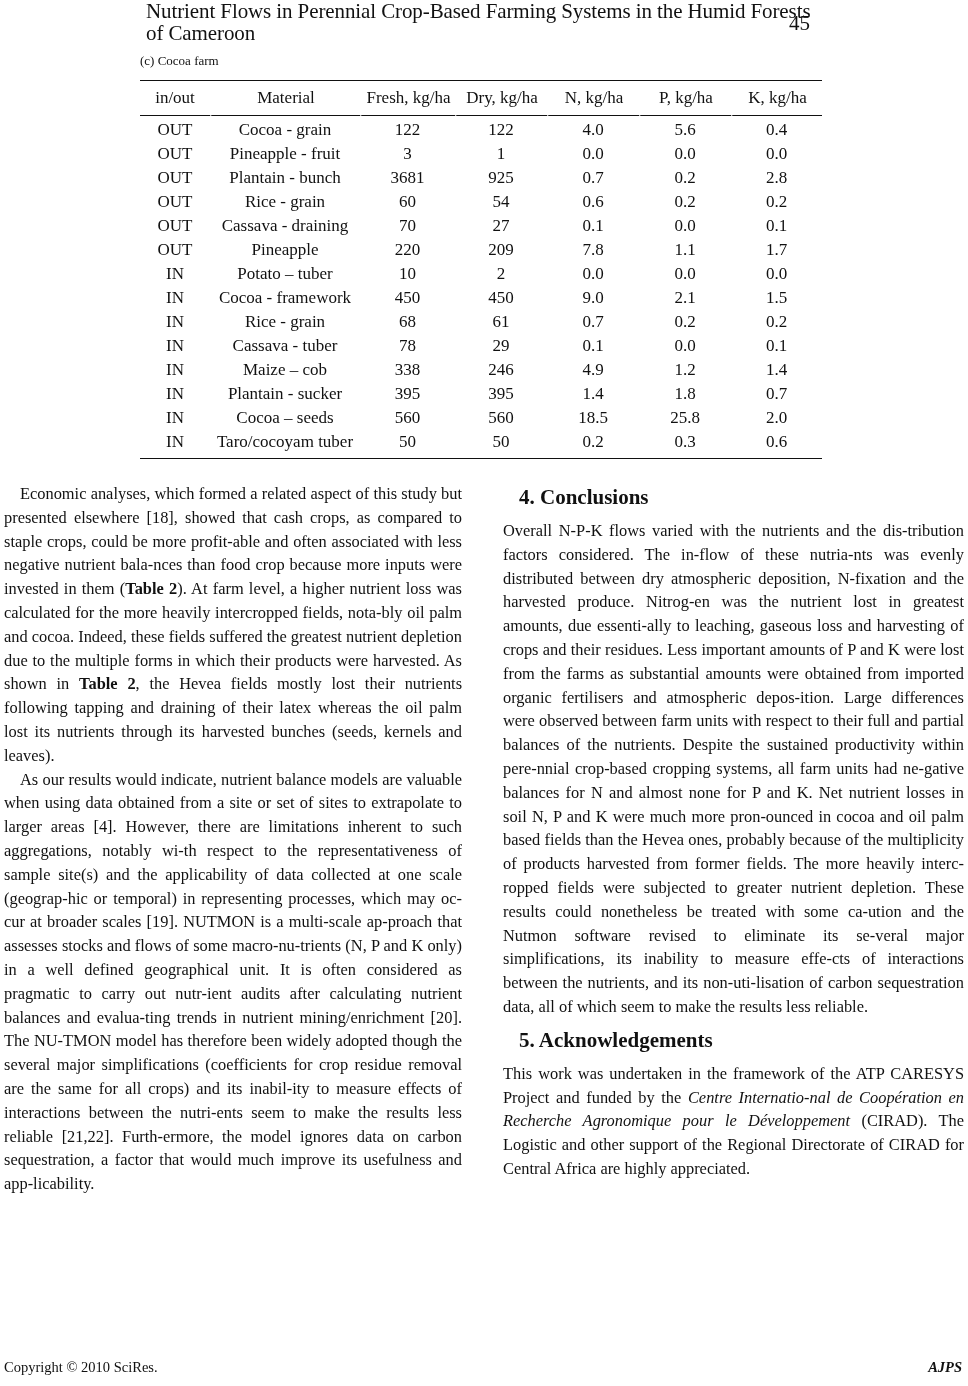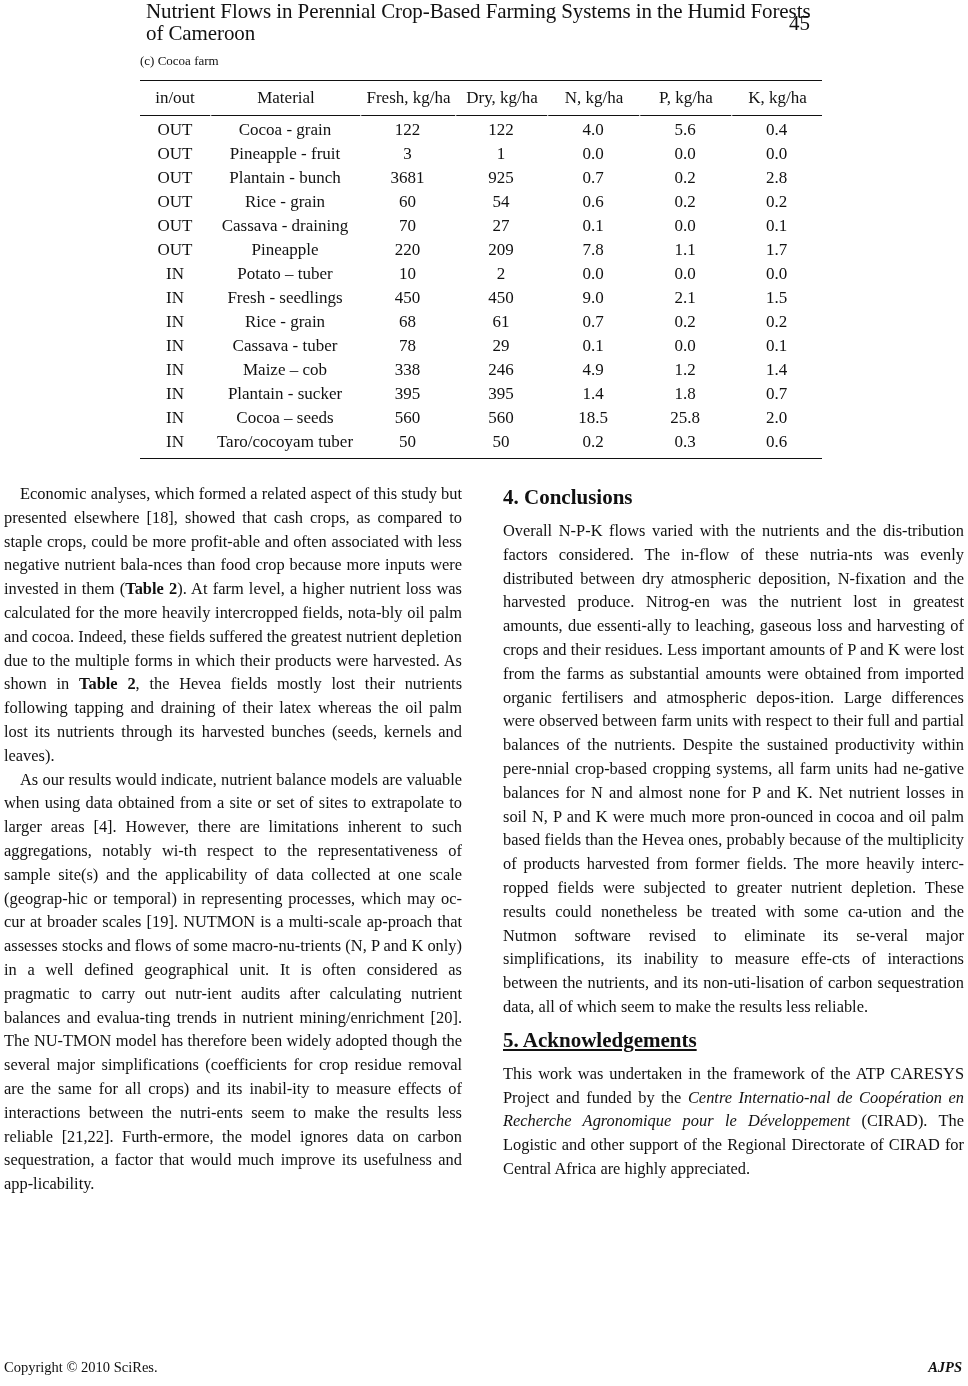--- a/index.html
+++ b/index.html
@@ -34,24 +34,24 @@
 
     .col {
       position: absolute; top: 482px; font-size: 16.4px; line-height: 23.8px;
       text-align: justify; hyphens: none;
     }
     .col.left { left: 4px; width: 458px; }
     .col.right { left: 503px; width: 461px; }
     .col p { margin: 0; }
     .col p.indent { text-indent: 16px; }
     .col h2 {
-      margin: 0; font-size: 21px; font-weight: bold; line-height: 30px;
+      margin: 16px; font-size: 21px; font-weight: bold; line-height: 30px;
     }
     .col h2.first { margin-top: 0px; margin-bottom: 7px; }
-    .col h2.second { margin-top: 6px; margin-bottom: 7px; text-decoration: underline; }
+    .col h2.second { margin-top: 6px; margin-bottom: 7px; }
     .col b { font-weight: bold; }
     .col i { font-style: italic; }
 
     .footer { position: absolute; top: 1359px; left: 0; width: 968px; font-size: 14.5px; }
     .footer .copyright { position: absolute; left: 4px; }
     .footer .journal { position: absolute; right: 6px; font-weight: bold; font-style: italic; }
   </style>
 </head>
 <body>
 
@@ -142,21 +142,21 @@
         <td>IN</td>
         <td>Potato – tuber</td>
         <td>10</td>
         <td>2</td>
         <td>0.0</td>
         <td>0.0</td>
         <td>0.0</td>
       </tr>
       <tr>
         <td>IN</td>
-        <td>Fresh - seedlings</td>
+        <td>Cocoa - framework</td>
         <td>450</td>
         <td>450</td>
         <td>9.0</td>
         <td>2.1</td>
         <td>1.5</td>
       </tr>
       <tr>
         <td>IN</td>
         <td>Rice - grain</td>
         <td>68</td>

